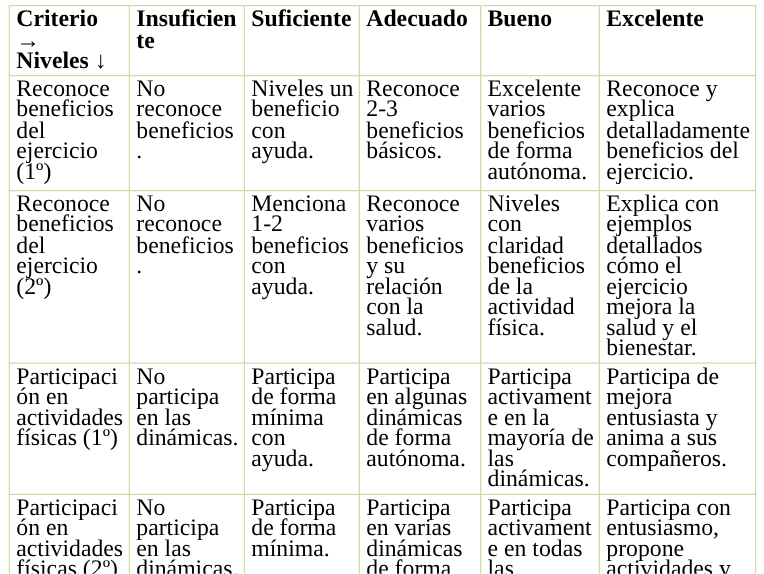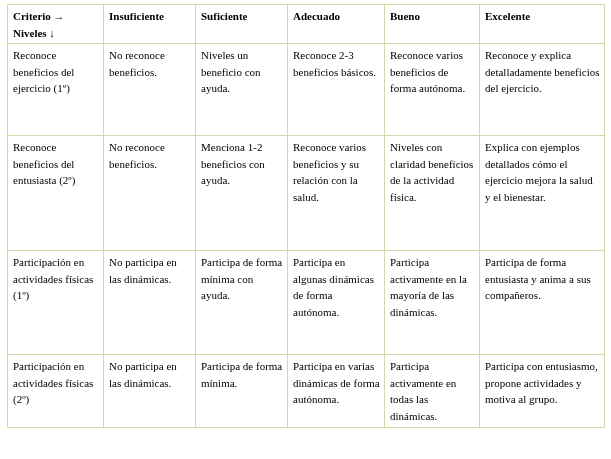--- a/index.html
+++ b/index.html
@@ -23,21 +23,21 @@
     top: 4px;
     border-collapse: collapse;
     table-layout: fixed;
     width: 597px;
   }
   table.rubric td, table.rubric th {
     border: 1.5px solid #d2d9a8;
     vertical-align: top;
     text-align: left;
     padding: 3px 4px 2px 5px;
-    font-size: 11px;
+    font-size: 19px;
     line-height: 16.5px;
     font-weight: normal;
     word-wrap: break-word;
   }
   table.rubric th {
     font-weight: bold;
     white-space: pre-line;
   }
   td.criterion {
     font-weight: bold;
@@ -72,38 +72,38 @@
         <th>Bueno</th>
         <th>Excelente</th>
       </tr>
     </thead>
     <tbody>
       <tr class="row-0">
         <td class="criterion">Reconoce beneficios del ejercicio (1º)</td>
         <td>No reconoce beneficios.</td>
         <td>Niveles un beneficio con ayuda.</td>
         <td>Reconoce 2-3 beneficios básicos.</td>
-        <td>Reconoce varios beneficios de forma autónoma.</td>
+        <td>Excelente varios beneficios de forma autónoma.</td>
         <td>Reconoce y explica detalladamente beneficios del ejercicio.</td>
       </tr>
       <tr class="row-1">
-        <td class="criterion">Reconoce beneficios del entusiasta (2º)</td>
+        <td class="criterion">Reconoce beneficios del ejercicio (2º)</td>
         <td>No reconoce beneficios.</td>
         <td>Menciona 1-2 beneficios con ayuda.</td>
         <td>Reconoce varios beneficios y su relación con la salud.</td>
         <td>Niveles con claridad beneficios de la actividad física.</td>
         <td>Explica con ejemplos detallados cómo el ejercicio mejora la salud y el bienestar.</td>
       </tr>
       <tr class="row-2">
         <td class="criterion">Participación en actividades físicas (1º)</td>
         <td>No participa en las dinámicas.</td>
         <td>Participa de forma mínima con ayuda.</td>
         <td>Participa en algunas dinámicas de forma autónoma.</td>
         <td>Participa activamente en la mayoría de las dinámicas.</td>
-        <td>Participa de forma entusiasta y anima a sus compañeros.</td>
+        <td>Participa de mejora entusiasta y anima a sus compañeros.</td>
       </tr>
       <tr class="row-3">
         <td class="criterion">Participación en actividades físicas (2º)</td>
         <td>No participa en las dinámicas.</td>
         <td>Participa de forma mínima.</td>
         <td>Participa en varias dinámicas de forma autónoma.</td>
         <td>Participa activamente en todas las dinámicas.</td>
         <td>Participa con entusiasmo, propone actividades y motiva al grupo.</td>
       </tr>
     </tbody>

